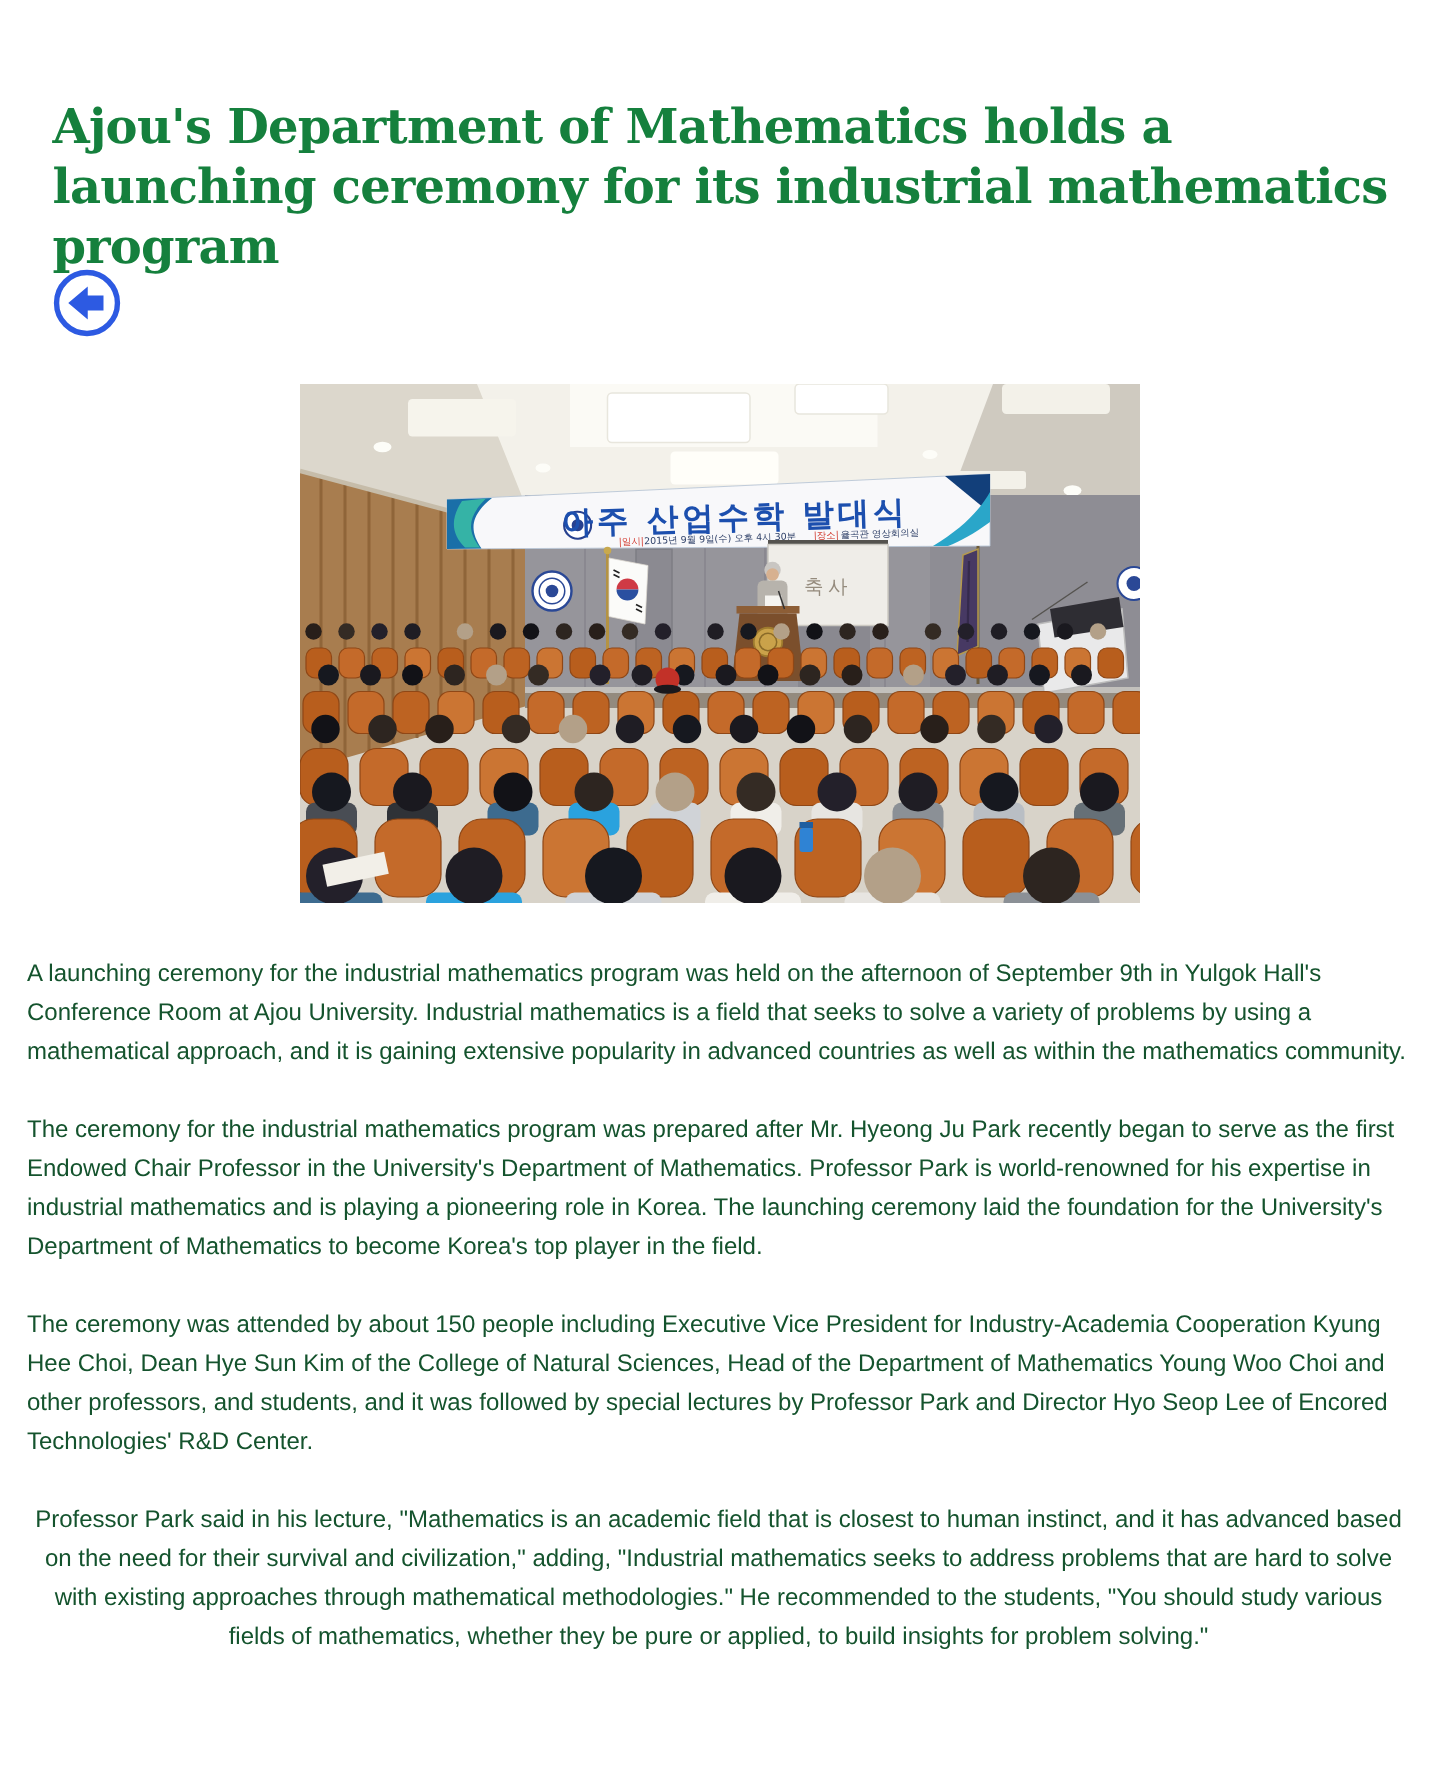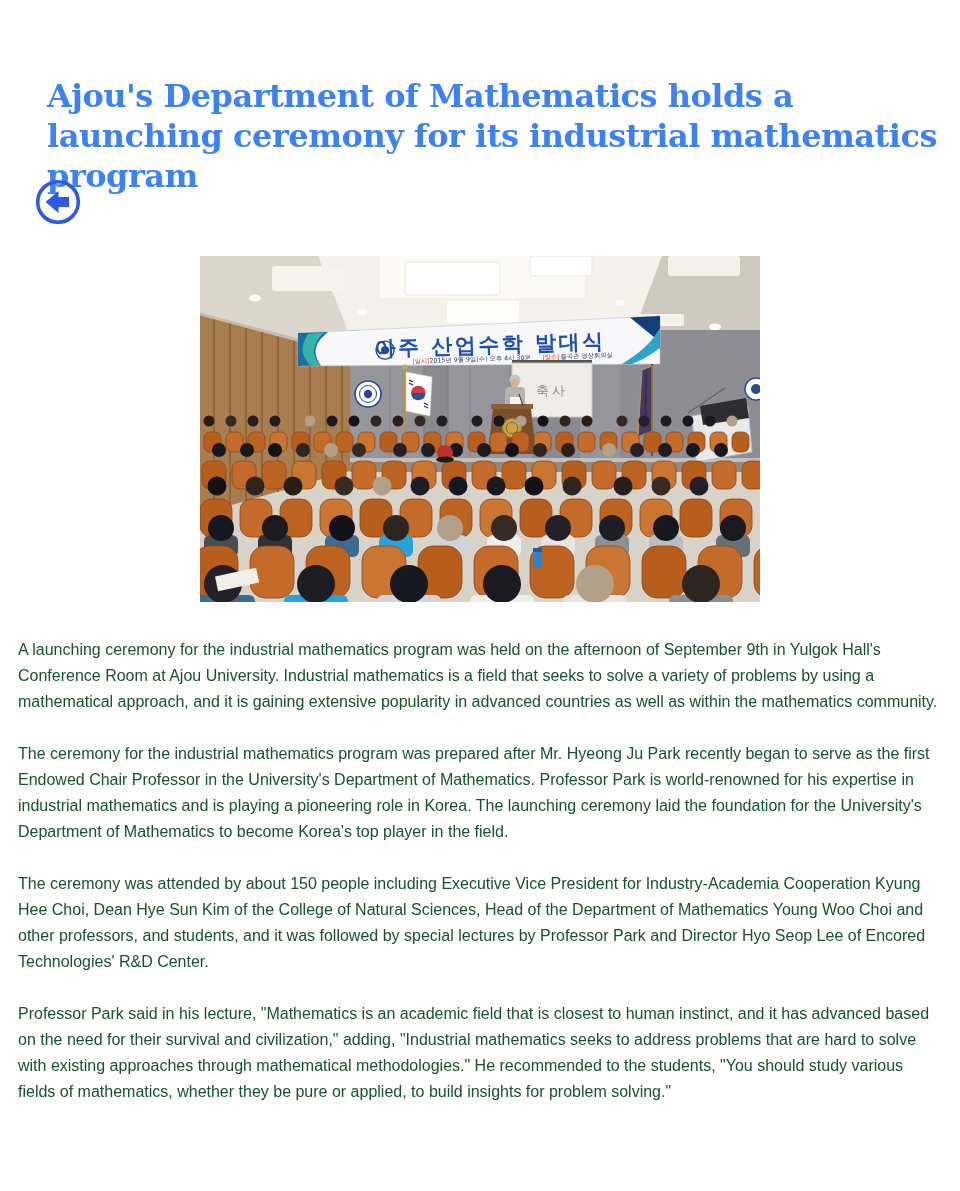--- a/index.html
+++ b/index.html
@@ -1,43 +1,43 @@
 <!DOCTYPE html>
 <html lang="en"><head>
 <meta charset="utf-8">
 <title>Article</title>
 <style>
   html,body{margin:0;padding:0;background:#ffffff;}
   body{width:960px;height:1191px;font-family:"Liberation Sans",sans-serif;}
   .page{position:relative;width:960px;height:1191px;background:#ffffff;overflow:hidden;}
 
   .headline{
-    position:absolute;left:35px;top:64px;width:908px;margin:12px;
+    position:absolute;left:35px;top:64px;width:908px;margin:0;
     font-family:"DejaVu Serif",serif;font-weight:700;
-    font-size:32px;line-height:40px;letter-spacing:-0.5px;color:#3b82f6;
+    font-size:32px;line-height:40px;letter-spacing:-0.5px;color:#15803d;
   }
 
   .back-btn{
     position:absolute;left:33px;top:177px;width:50px;height:50px;
     padding:0;border:none;background:transparent;cursor:pointer;
   }
   .back-btn svg{display:block;}
 
   .photo{
     position:absolute;left:200px;top:256px;width:560px;height:346px;margin:0;
     overflow:hidden;background:#d8d3c9;
   }
   .photo svg{display:block;width:560px;height:346px;}
 
   .article{
     position:absolute;left:18px;top:637px;width:922px;
     color:#14532d;font-size:16px;line-height:26px;
   }
   .article p{margin:0 0 26px 0;text-align:left;hyphens:auto;-webkit-hyphens:auto;}
-  .article p:last-child{margin-bottom:0;}
+  .article p:last-child{margin-bottom:0;text-align:center;}
 
   .svg-txt{font-family:"DejaVu Sans",sans-serif;}
 </style>
 </head>
 <body>
 
 <div class="page">
 
   <h1 class="headline">Ajou's Department of Mathematics holds a launching ceremony for its industrial mathematics program</h1>
 

